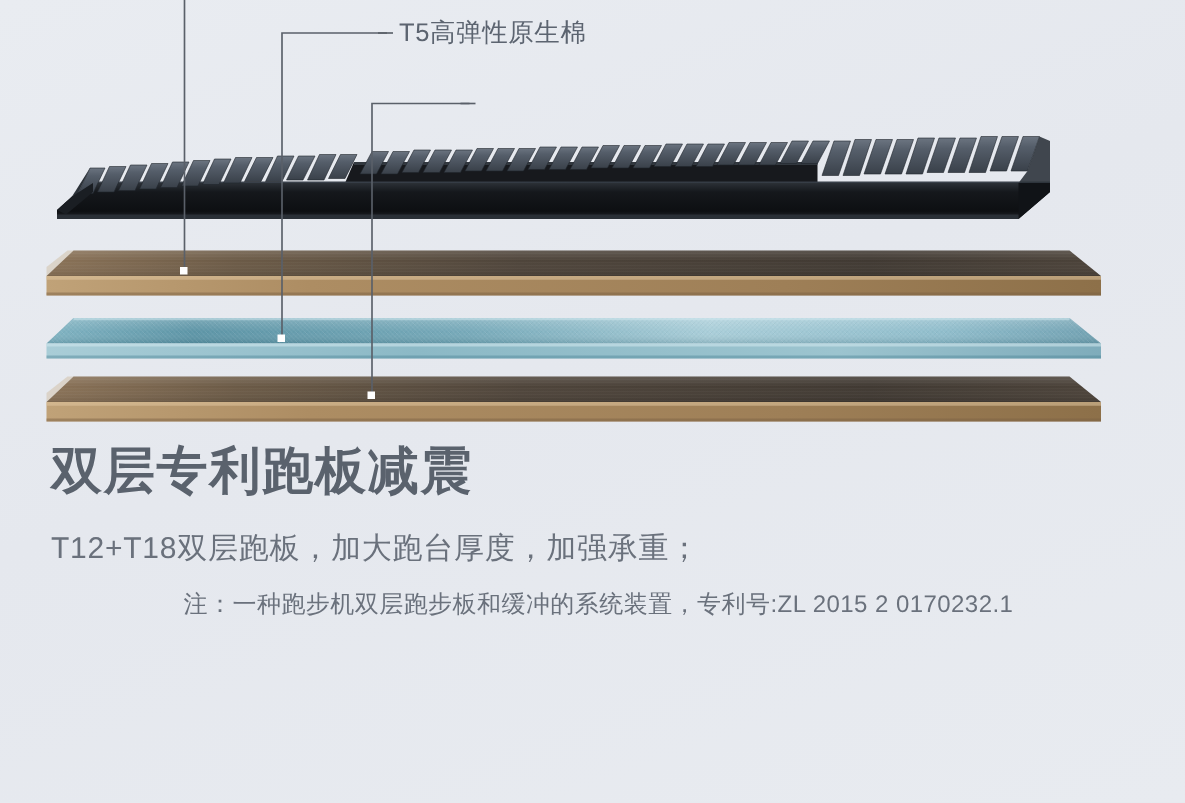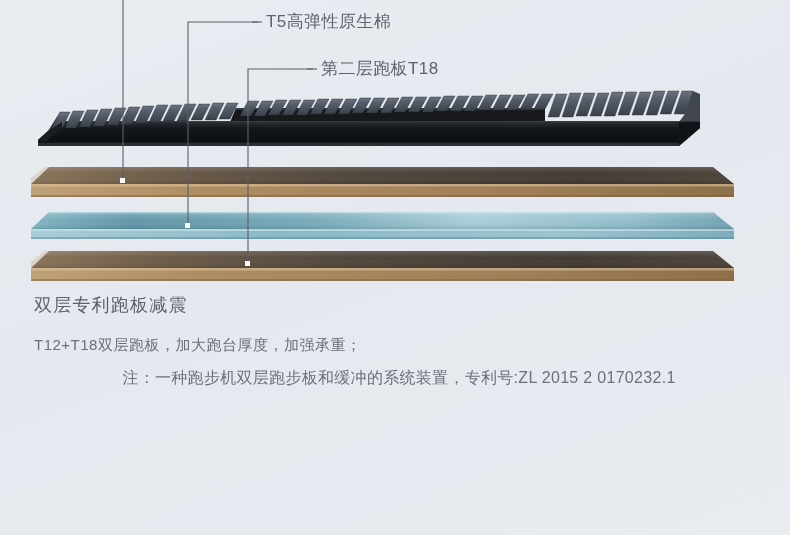--- a/index.html
+++ b/index.html
@@ -28,30 +28,30 @@
     font-family:"Liberation Sans","DejaVu Sans",sans-serif;
   }
   #label-t5{left:266px;top:10px;}
   #label-t18{left:321px;top:57px;}
 
   
   #textblock{
     position:absolute;left:34px;top:296px;width:730px;
   }
   #title{
-    font-size:18px;
-    font-weight:normal;
+    font-size:34px;
+    font-weight:bold;
     color:#5a626d;
     letter-spacing:1.2px;
     margin:0 0 16px 0;
     line-height:1.1;
     font-family:"Liberation Sans","DejaVu Sans",sans-serif;
   }
   .body-line{
-    font-size:15px;
+    font-size:20px;
     color:#6a717c;
     letter-spacing:0.5px;
     line-height:1.72;
     margin:0;
     white-space:nowrap;
     font-family:"Liberation Sans","DejaVu Sans",sans-serif;
   }
   #note{
     font-size:16px;
     color:#6a717c;
@@ -272,21 +272,20 @@
 
     <g>
       <rect x="120" y="178" width="5" height="5" fill="#ffffff"></rect>
       <rect x="185" y="223" width="5" height="5" fill="#ffffff"></rect>
       <rect x="245" y="261" width="5" height="5" fill="#ffffff"></rect>
     </g>
   </svg>
 
   <div class="callout" id="label-t5">T5高弹性原生棉</div>
 
-  <div class="callout" id="label-t18">第二层跑板T18</div>
 
   <div id="textblock">
     <h1 id="title">双层专利跑板减震</h1>
 
     <p class="body-line">T12+T18双层跑板，加大跑台厚度，加强承重；</p>
 
 
     <p id="note">注：一种跑步机双层跑步板和缓冲的系统装置，专利号:ZL 2015 2 0170232.1</p>
   </div>
 

